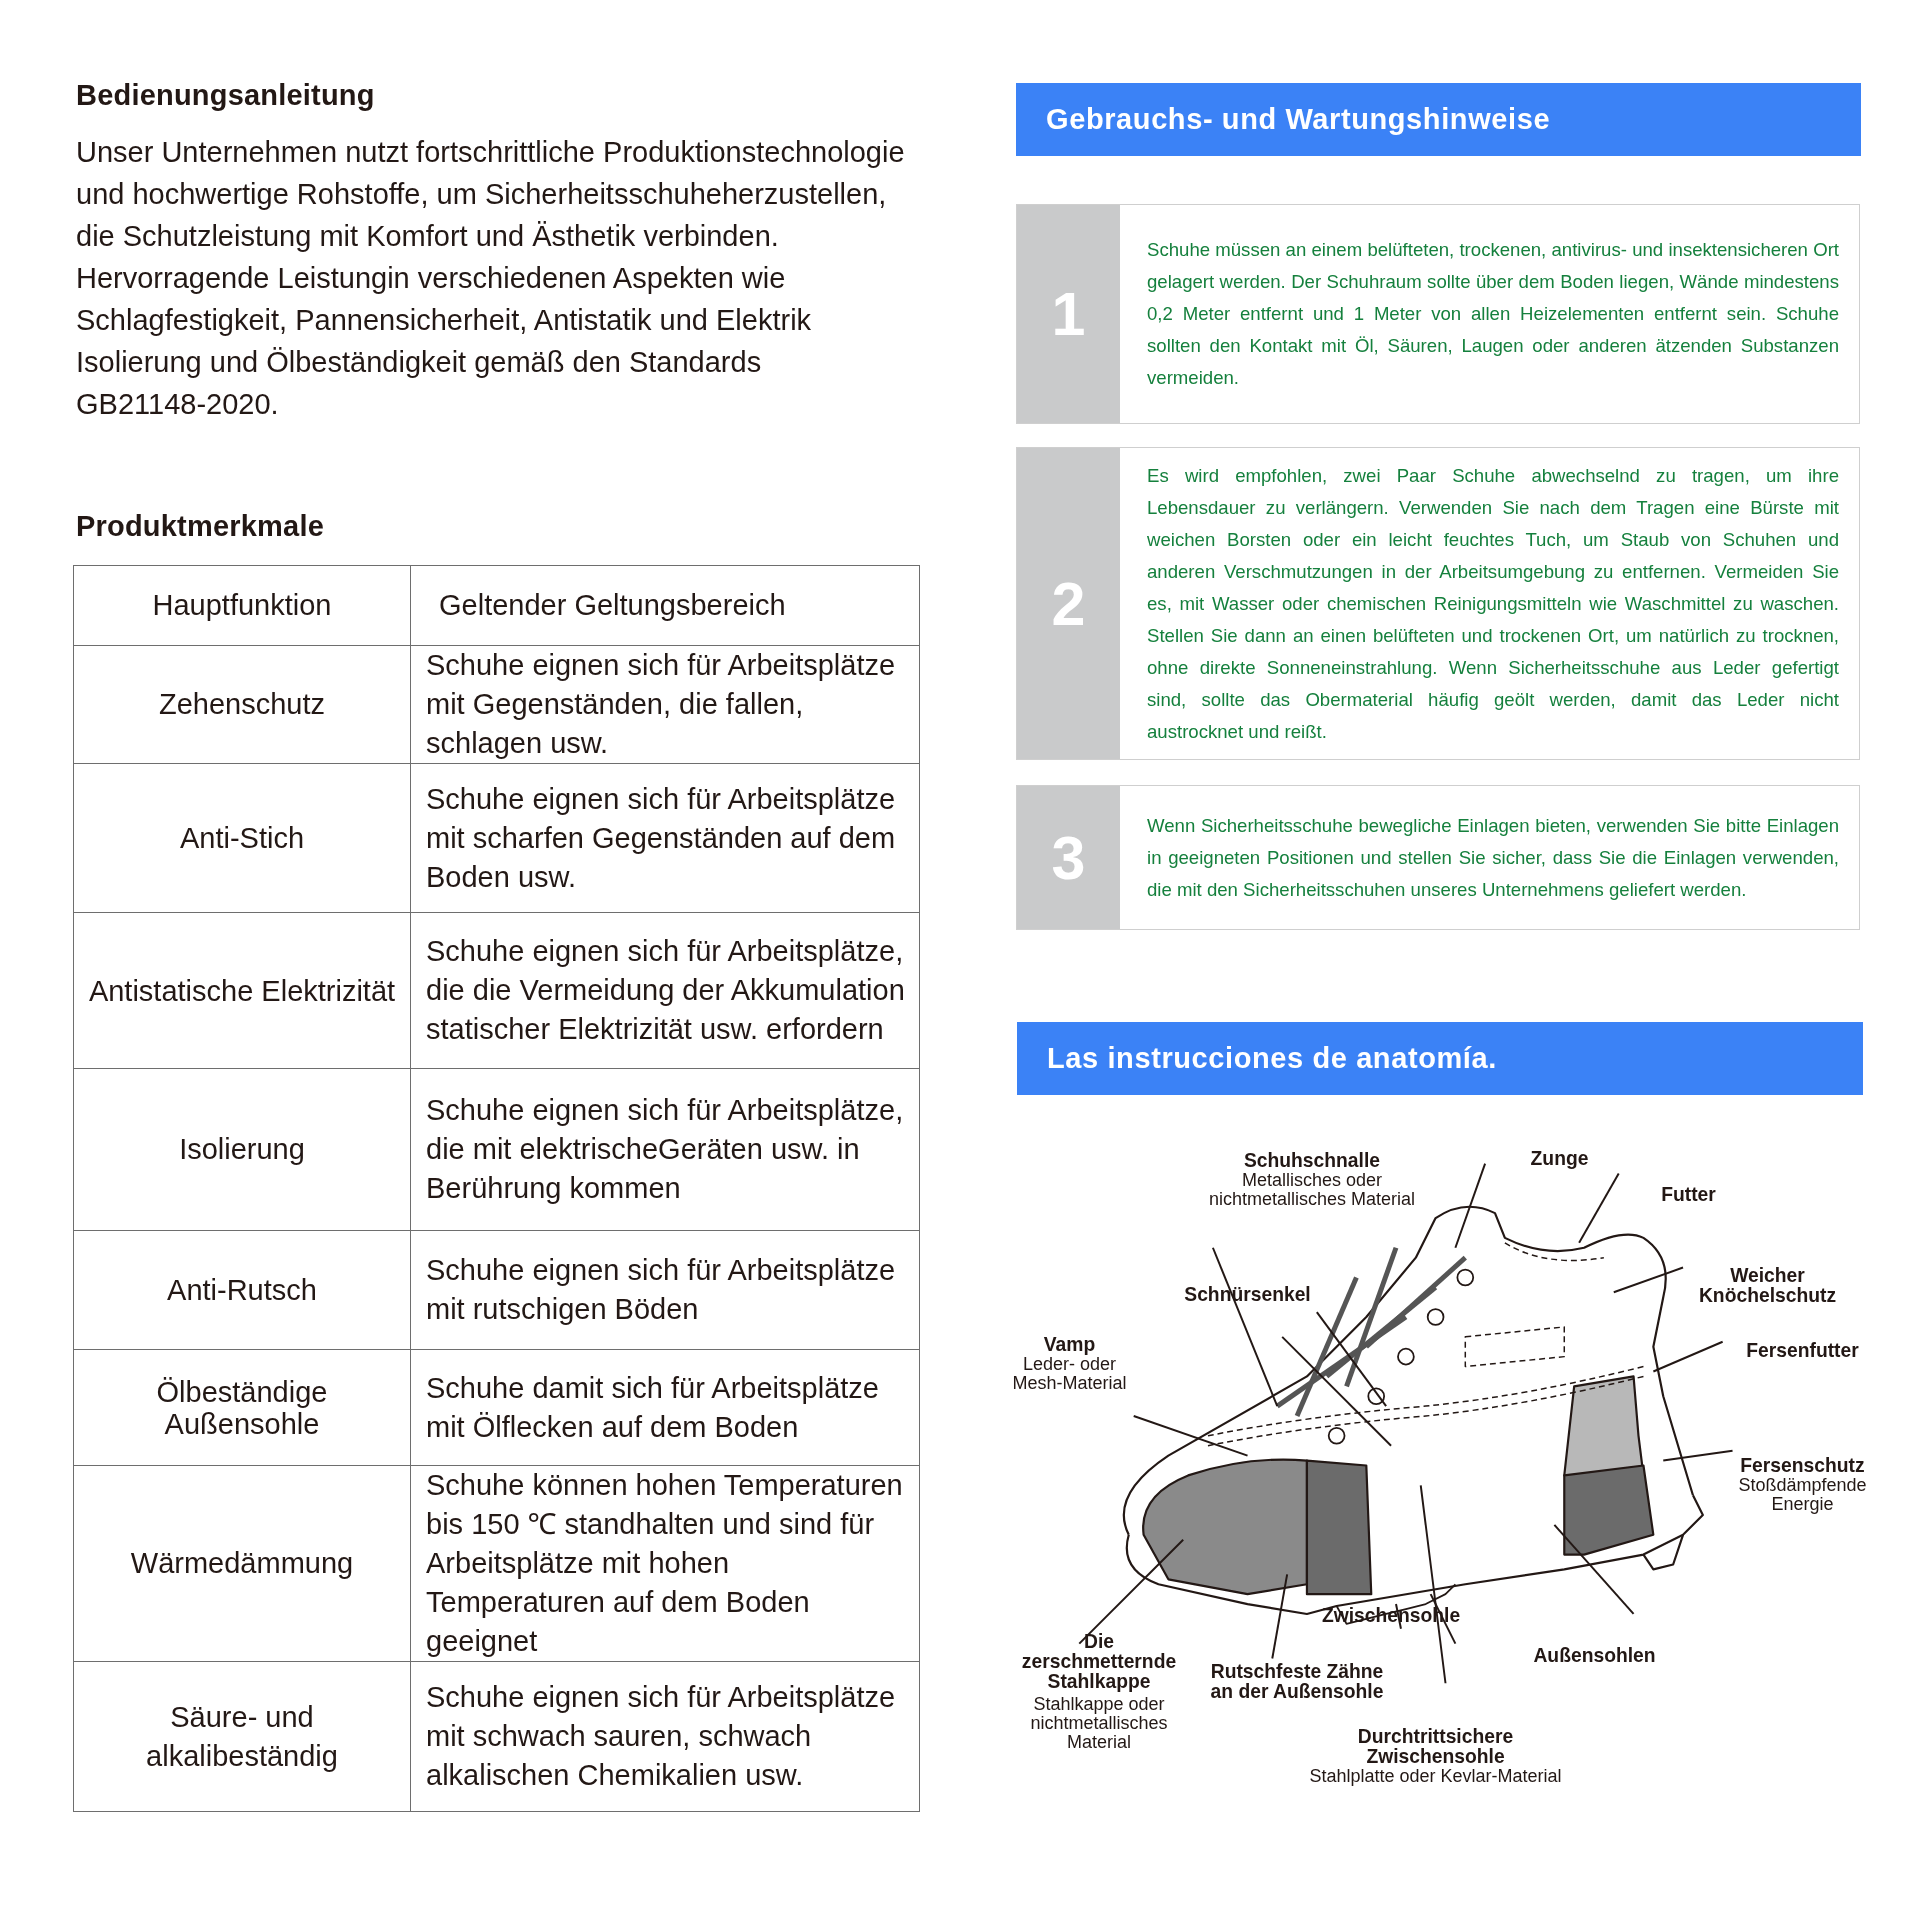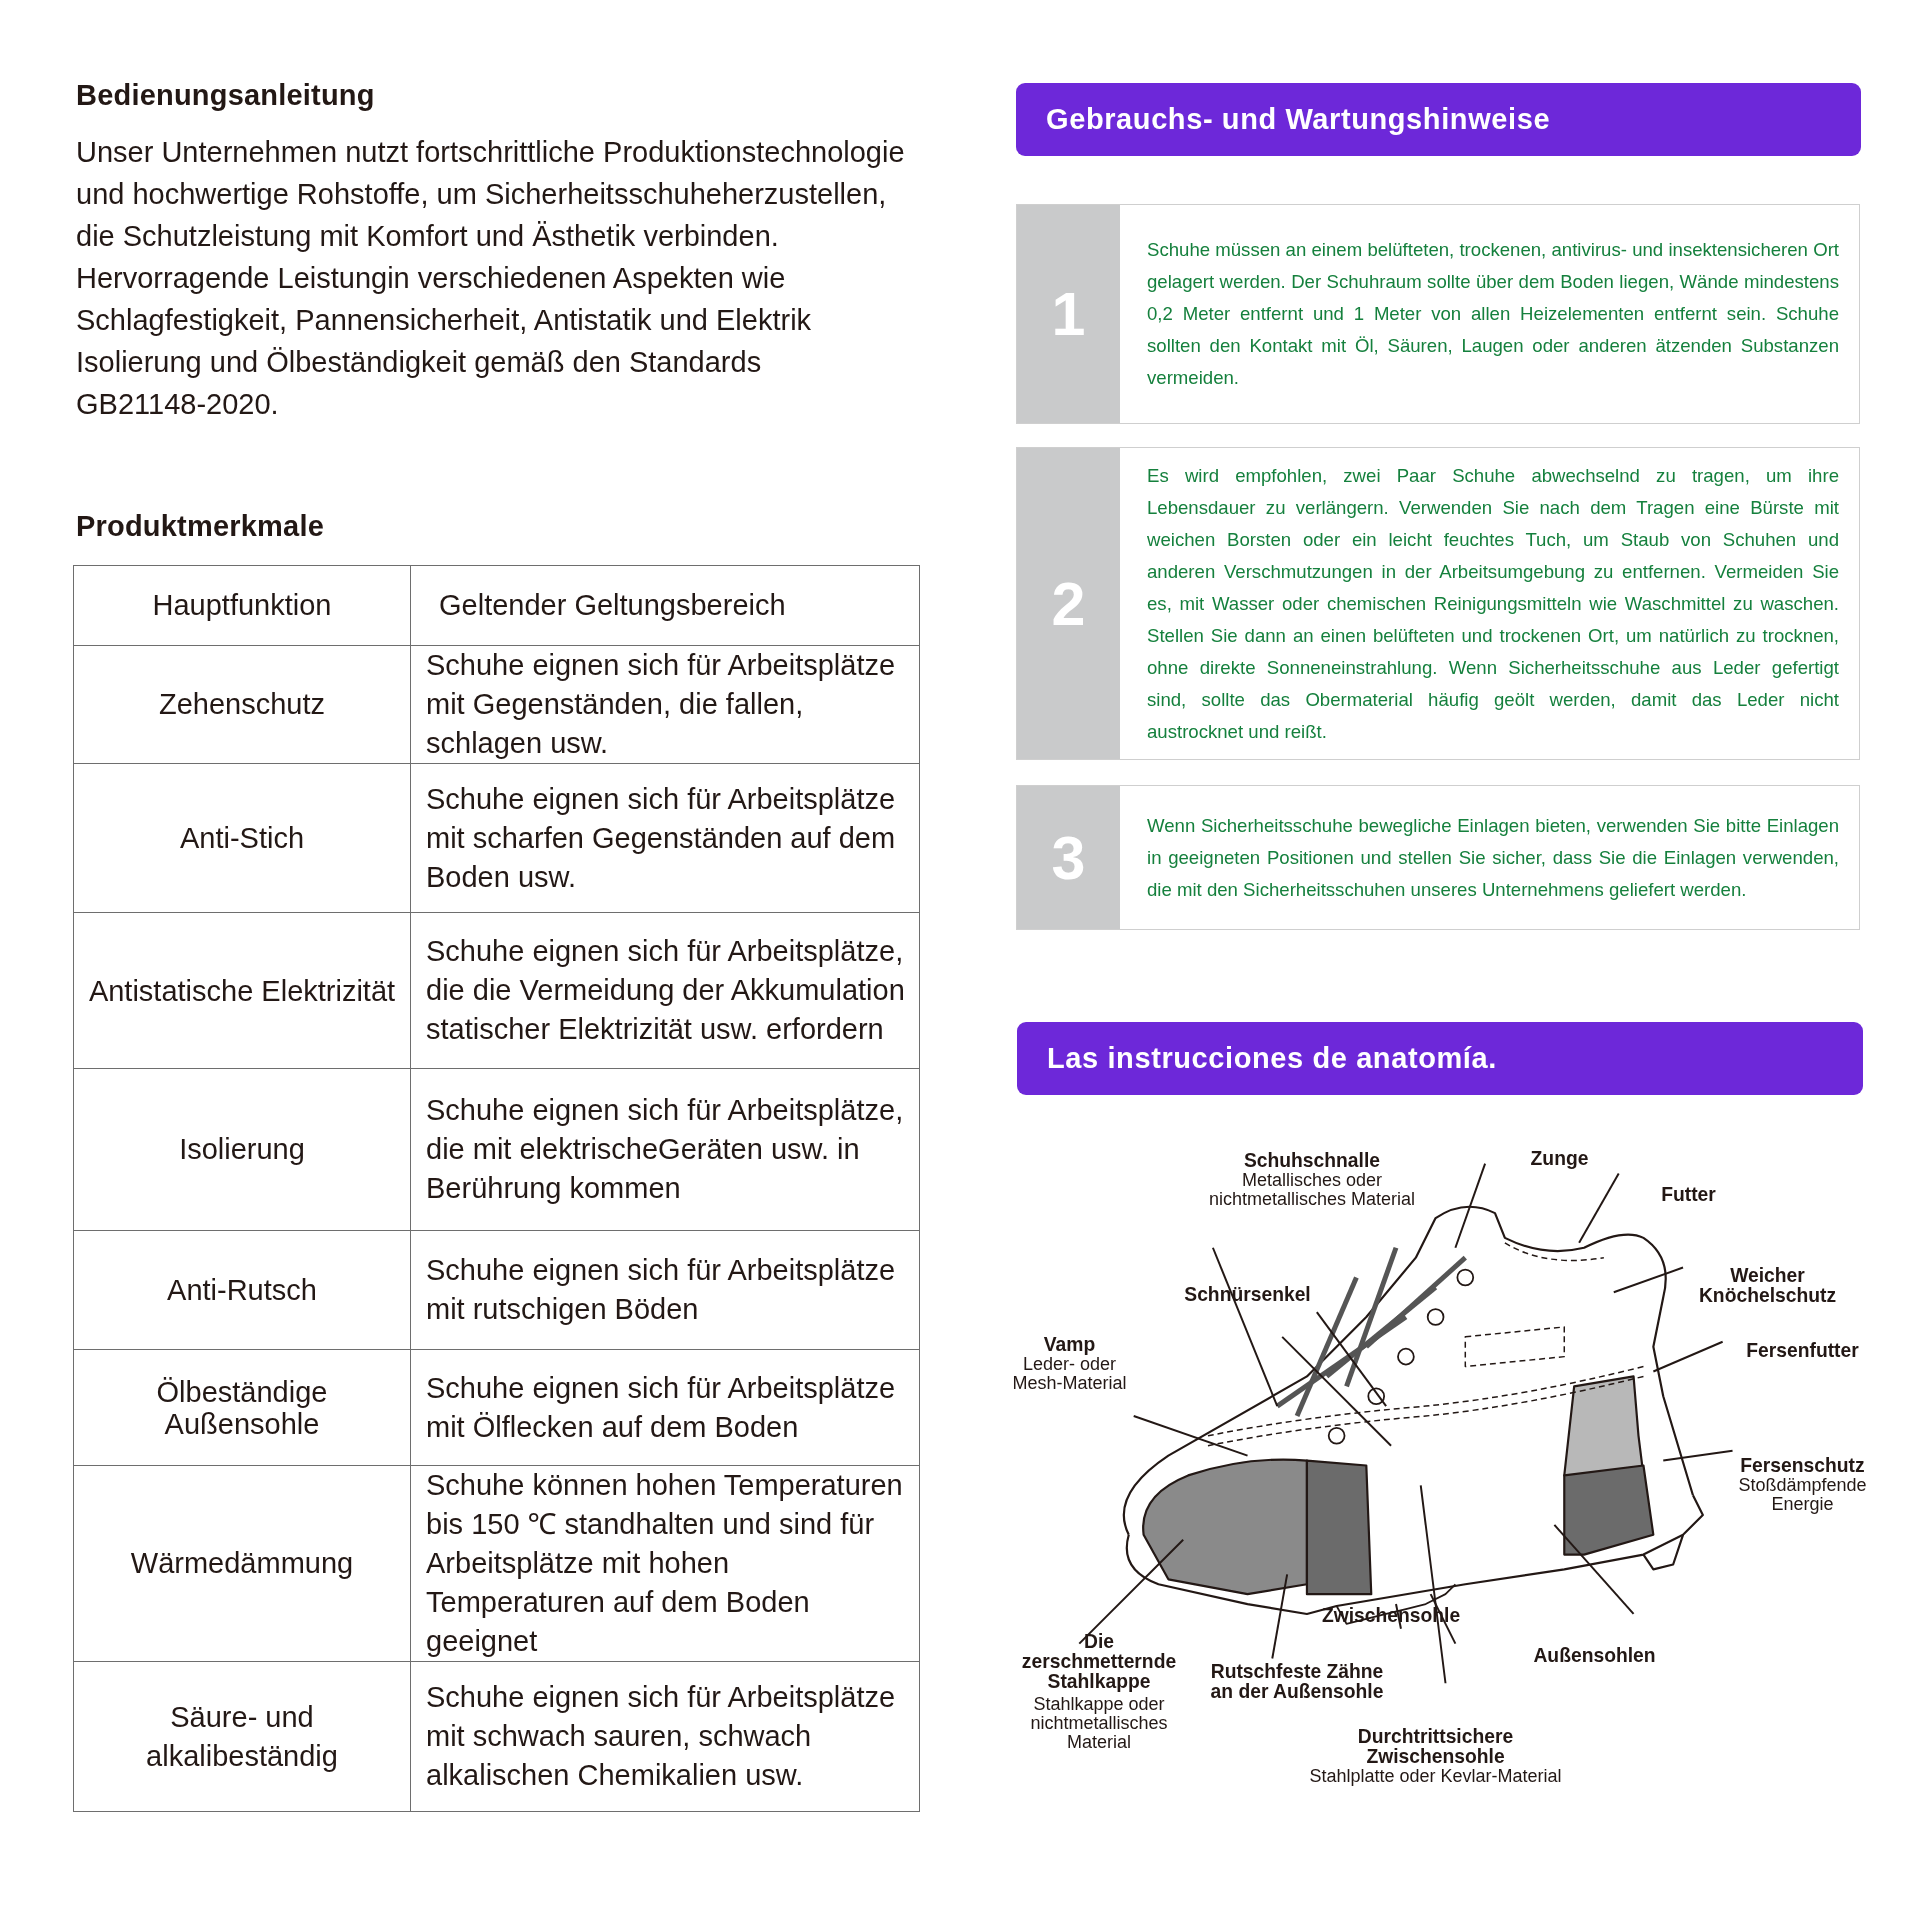--- a/index.html
+++ b/index.html
@@ -12,22 +12,22 @@
   #intro-body{left:76px;top:131px;width:871px;font-size:29px;line-height:42px;white-space:pre-line;}
   #features-title{left:76px;top:510px;}
   table.feat{position:absolute;left:73px;top:565px;width:847px;border-collapse:collapse;
     font-size:29px;line-height:39px;}
   table.feat td{border:1.5px solid #6e6e6e;vertical-align:middle;padding:0;}
   table.feat td.c1{width:280px;text-align:center;padding:0 8px;}
   table.feat td.c2{padding:0 10px 0 15px;}
   table.feat tr.hdr td{height:79px;}
   table.feat tr.hdr td.c2{padding-left:28px;}
   
-  .bar{background:#6d28d9;color:#fff;font-weight:bold;font-size:29px;letter-spacing:0.6px;
-       box-sizing:border-box;padding-left:30px;display:flex;align-items:center;border-radius:9px;}
+  .bar{background:#3b82f6;color:#fff;font-weight:bold;font-size:29px;letter-spacing:0.6px;
+       box-sizing:border-box;padding-left:30px;display:flex;align-items:center;}
   #bar1{left:1016px;top:83px;width:845px;height:73px;}
   #bar2{left:1017px;top:1022px;width:846px;height:73px;}
   .tip{position:absolute;left:1016px;width:844px;border:1.5px solid #cfcfcf;box-sizing:border-box;
        display:flex;background:#fff;}
   .tip .num{width:103px;background:#c9cacb;color:#fff;font-weight:bold;font-size:61px;
        display:flex;align-items:center;justify-content:center;flex:none;}
   .tip .txt{flex:1;font-size:18.6px;line-height:32px;color:#15803d;padding:0 20px 0 27px;
        text-align:justify;display:flex;align-items:center;}
   #tip1{top:204px;height:220px;}
   #tip2{top:447px;height:313px;}
@@ -73,21 +73,21 @@
   <tr style="height:162px">
     <td class="c1">Isolierung</td>
     <td class="c2">Schuhe eignen sich für Arbeitsplätze, die mit elektrischeGeräten usw. in Berührung kommen</td>
   </tr>
   <tr style="height:119px">
     <td class="c1">Anti-Rutsch</td>
     <td class="c2">Schuhe eignen sich für Arbeitsplätze mit rutschigen Böden</td>
   </tr>
   <tr style="height:116px">
     <td class="c1" style="line-height:32px">Ölbeständige Außensohle</td>
-    <td class="c2">Schuhe eignen sich für Arbeitsplätze mit Ölflecken auf dem Boden</td>
+    <td class="c2">Schuhe damit sich für Arbeitsplätze mit Ölflecken auf dem Boden</td>
   </tr>
   <tr style="height:194px">
     <td class="c1">Wärmedämmung</td>
     <td class="c2">Schuhe können hohen Temperaturen bis 150 ℃ standhalten und sind für Arbeitsplätze mit hohen Temperaturen auf dem Boden geeignet</td>
   </tr>
   <tr style="height:150px">
     <td class="c1" style="padding:0 28px">Säure- und alkalibeständig</td>
     <td class="c2">Schuhe eignen sich für Arbeitsplätze mit schwach sauren, schwach alkalischen Chemikalien usw.</td>
   </tr>
 </tbody>

